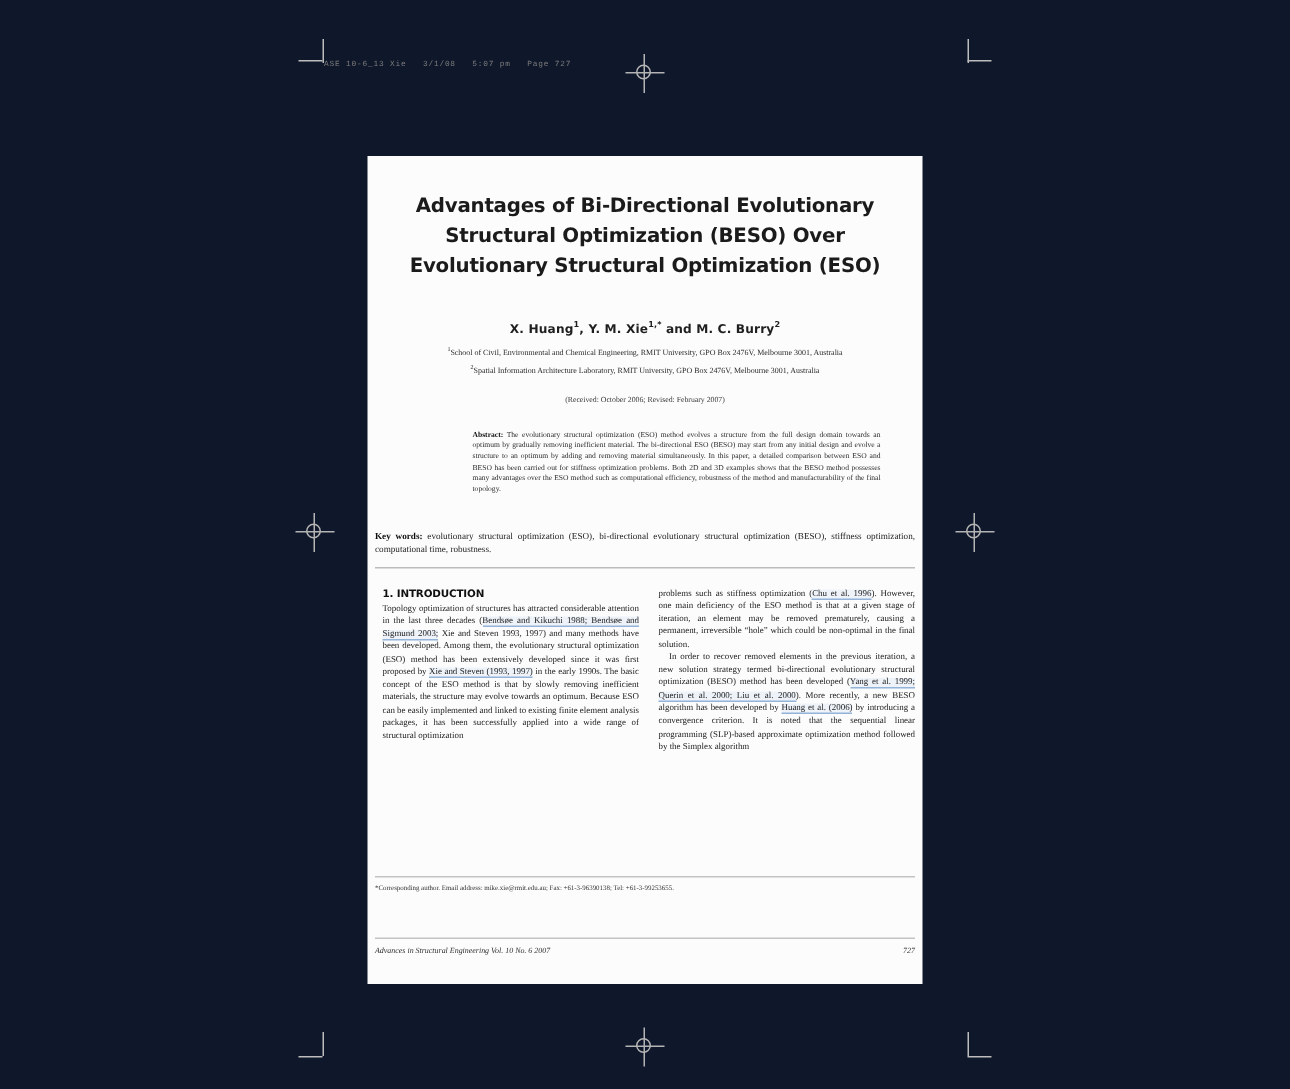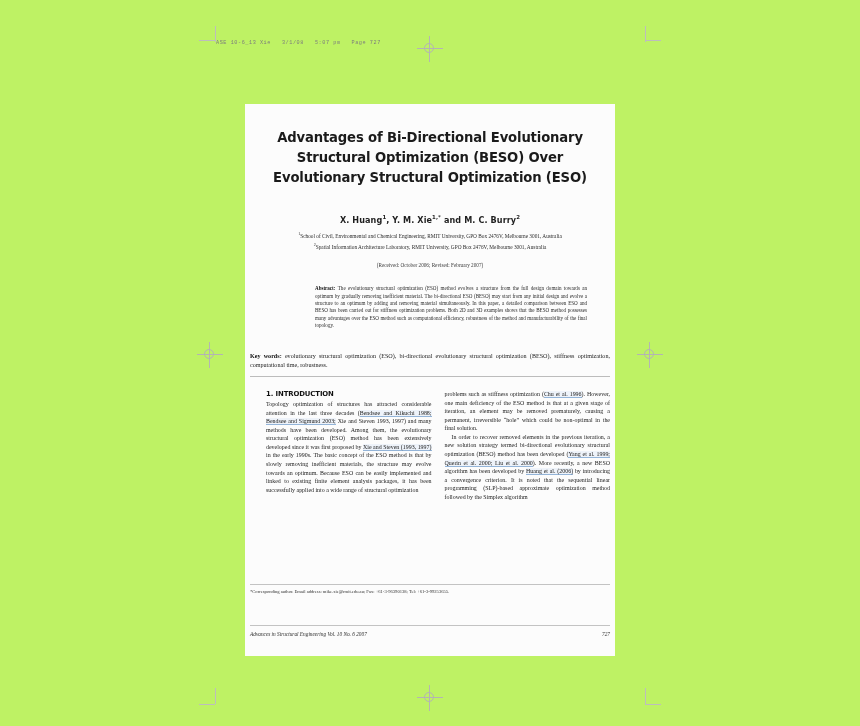--- a/index.html
+++ b/index.html
@@ -13,21 +13,21 @@
     position: relative;
     font-family: "Liberation Serif", serif;
     overflow: hidden;
   }
 
   
   #scan-canvas {
     position: absolute;
     left: 0; top: 0;
     width: 860px; height: 726px;
-    background: #bef264;
+    background: #0f172a;
   }
 
   
   .crop-mark { position: absolute; }
   .crop-mark .v { position: absolute; background: #bdbdbd; width: 1px; }
   .crop-mark .h { position: absolute; background: #bdbdbd; height: 1px; }
 
   .reg-mark {
     position: absolute;
     width: 26px; height: 26px;
@@ -144,21 +144,21 @@
 
   
   .hr-line {
     margin: 6px 5px 0 5px;
     height: 1px;
     background: #bcbcbc;
   }
 
   
   .columns {
-    margin: 13px 5px 0 21px;
+    margin: 13px 5px 0 10px;
     display: flex;
     gap: 13px;
   }
   .col { width: 173px; }
 
   .sec-head {
     font-family: "DejaVu Sans", sans-serif;
     font-weight: bold;
     font-size: 6.9px;
     letter-spacing: -0.1px;

